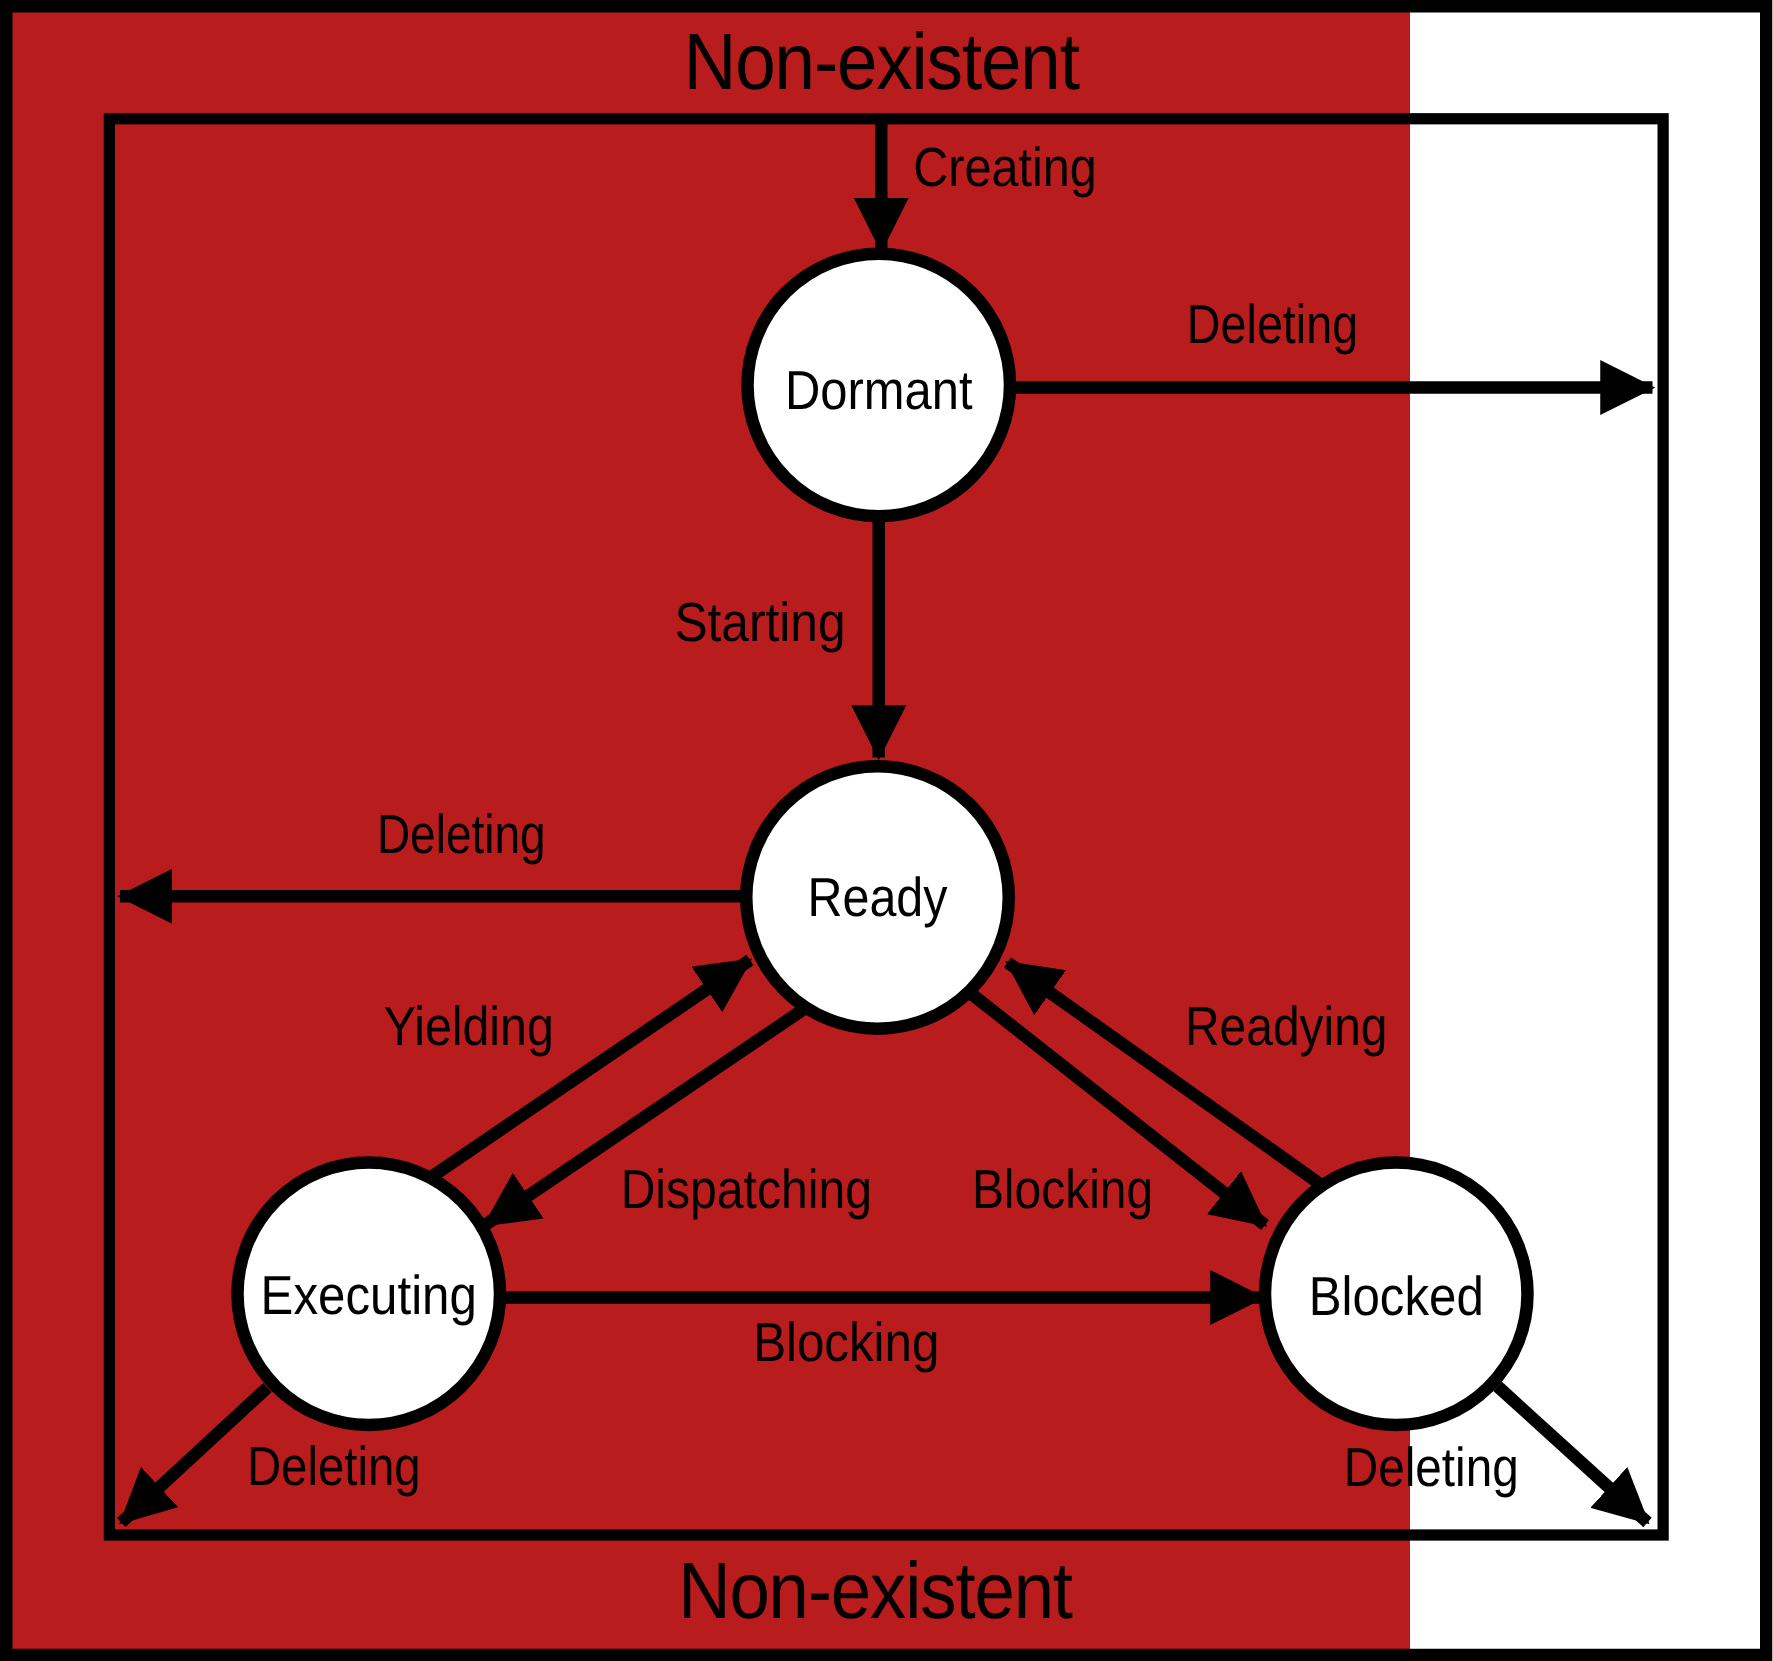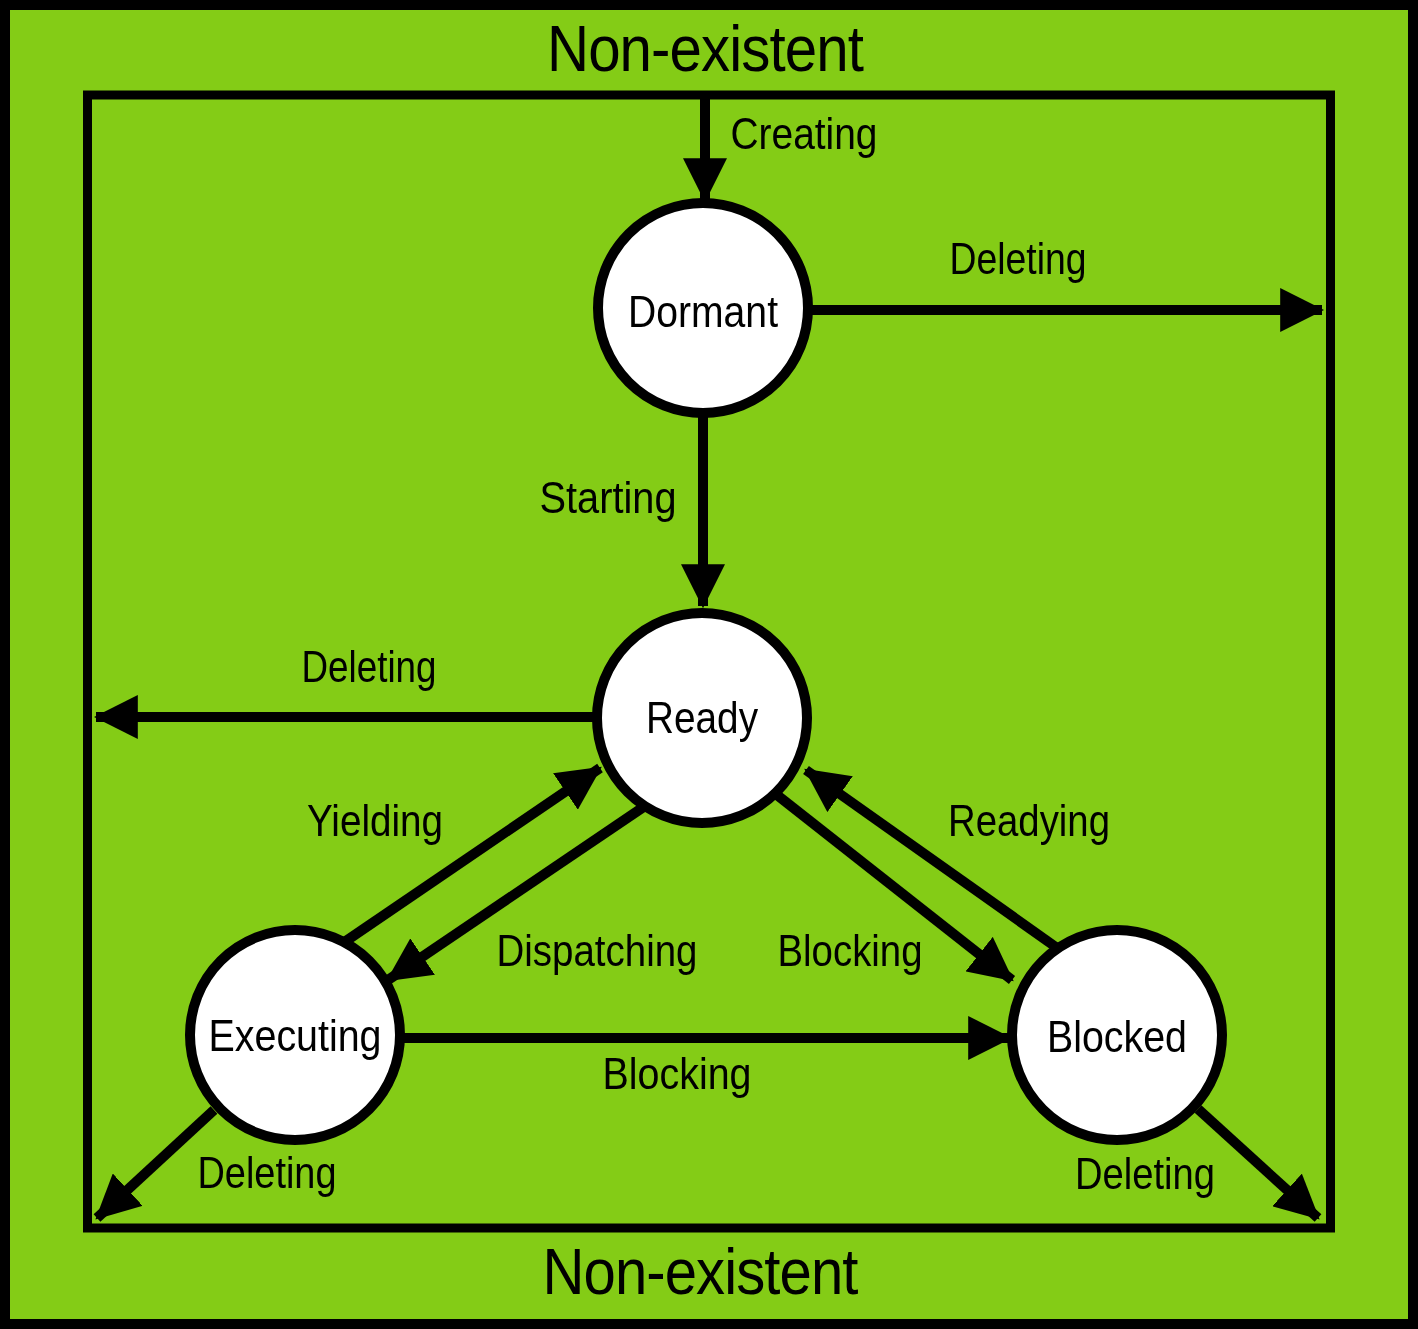--- a/index.html
+++ b/index.html
@@ -1,24 +1,24 @@
 <!DOCTYPE html>
 <html><head>
 <meta charset="utf-8">
 <style>
   html, body {
     margin: 0;
     padding: 0;
     background: #ffffff;
   }
   #stage {
-    width: 1418px;
+    width: 1128px;
     height: 1329px;
     position: relative;
-    background: #84cc16;
+    background: #b91c1c;
   }
   svg {
     display: block;
   }
   .boundary {
     fill: none;
     stroke: #000000;
   }
   .arrow-line {
     stroke: #000000;

